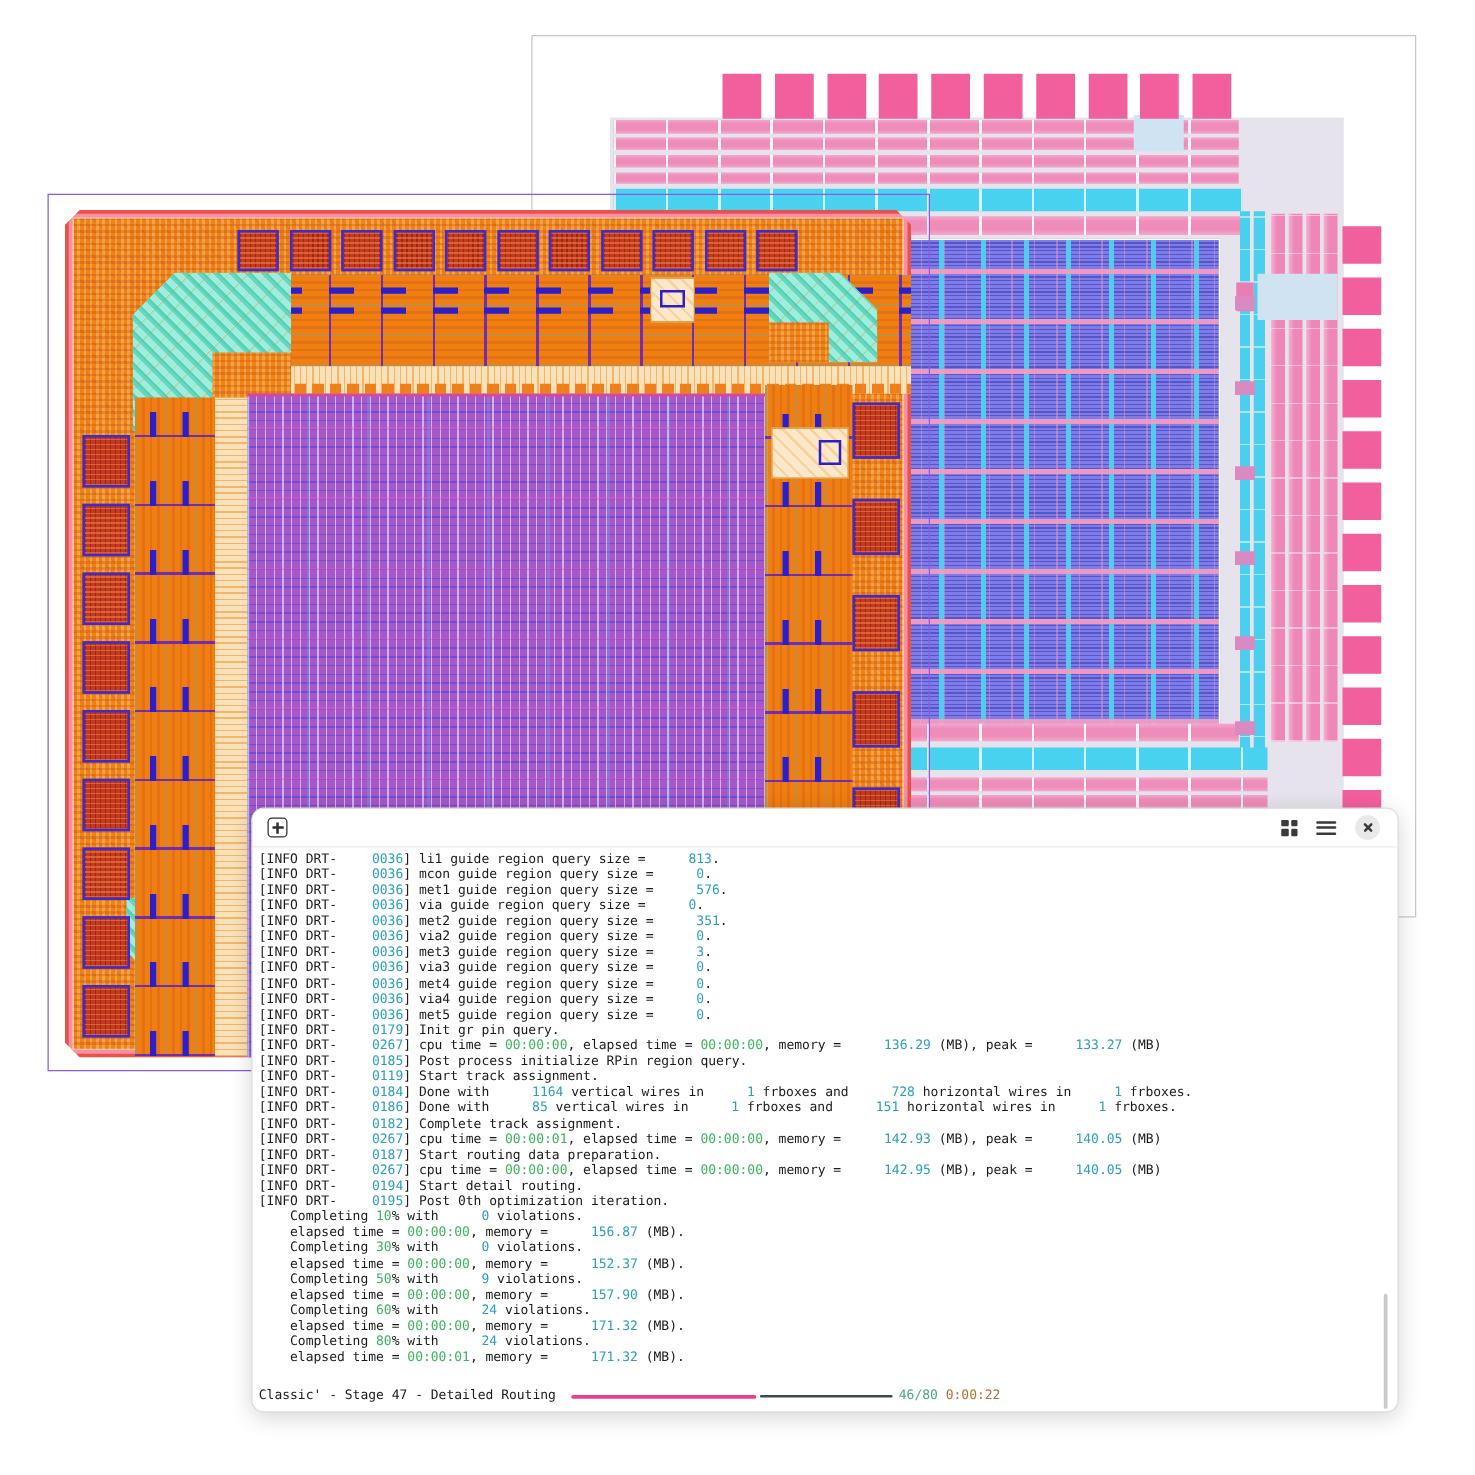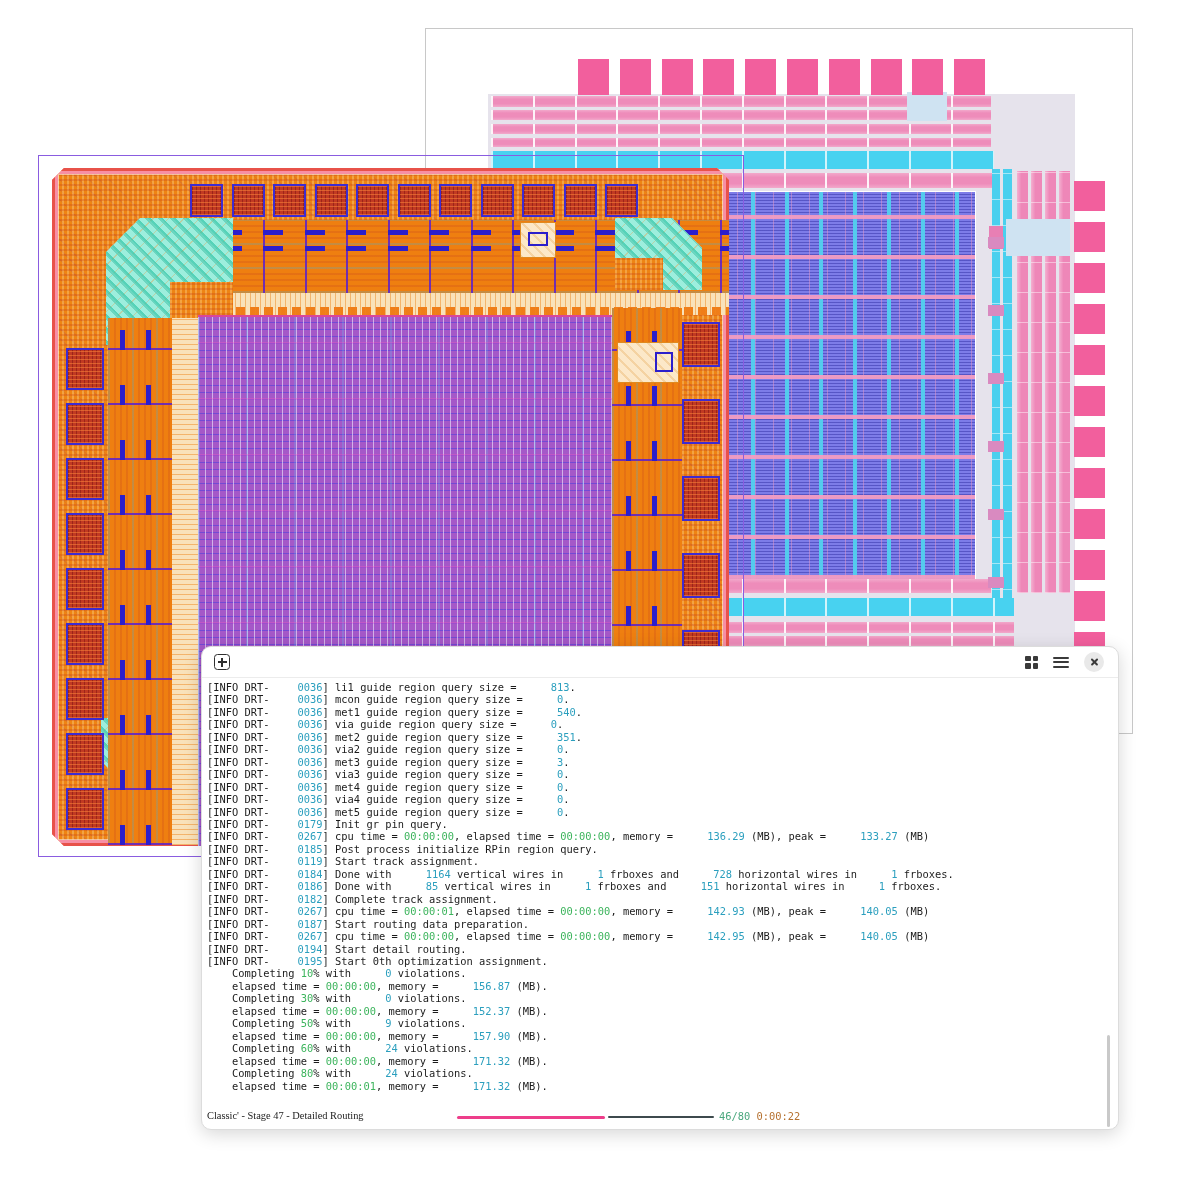--- a/index.html
+++ b/index.html
@@ -106,21 +106,21 @@
   .icon-close{width:20px;height:20px;border-radius:50%;background:#e9e9e9;position:relative;cursor:pointer;}
   .icon-close i{position:absolute;left:5.5px;right:5.5px;top:50%;height:1.8px;margin-top:-0.9px;
      background:#3a3a3a;border-radius:1px;}
   .icon-close i:first-child{transform:rotate(45deg);}
   .icon-close i:last-child{transform:rotate(-45deg);}
   .logbody{position:absolute;left:5px;right:16px;top:34px;bottom:26px;overflow:hidden;
      font-size:10.4px;line-height:12.45px;color:#1b1b1b;}
   .logline{white-space:pre;}
   .c-d{color:#1b1b1b;} .c-n{color:#2b9fbe;padding-left:28px;} .c-g{color:#3cb45c;} .c-t{color:#4aa77d;} .c-o{color:#b5712f;}
   .statusbar{position:absolute;left:5px;right:16px;bottom:4px;height:17px;font-size:10.4px;}
-  .slabel{position:absolute;left:0;top:2px;color:#1b1b1b;white-space:pre;font-family:Liberation Serif, serif;}
+  .slabel{position:absolute;left:0;top:2px;color:#1b1b1b;white-space:pre;}
   .progress{position:absolute;left:250px;top:7px;width:257px;height:4px;display:flex;gap:3px;align-items:center;}
   .p-done{background:#ed3e8a;height:3px;border-radius:2px;}
   .p-rest{background:#3d4a4d;height:2.5px;border-radius:2px;flex:1;}
   .counter{position:absolute;left:512px;top:2px;white-space:pre;}
   .vthumb{position:absolute;right:8px;top:388px;width:3px;height:92px;background:#c9c9c9;border-radius:2px;}
 </style>
 </head>
 <body>
 
 <div class="stage">
@@ -269,41 +269,41 @@
           </div>
         <div class="icon-close">
             <i></i>
             <i></i>
           </div>
       </div>
     </div>
     <div class="logbody">
         <div class="logline"><span class="c-d">[INFO DRT-</span><span class="c-n">0036</span><span class="c-d">] li1 guide region query size = </span><span class="c-n">813</span><span class="c-d">.</span></div>
         <div class="logline"><span class="c-d">[INFO DRT-</span><span class="c-n">0036</span><span class="c-d">] mcon guide region query size = </span><span class="c-n">0</span><span class="c-d">.</span></div>
-        <div class="logline"><span class="c-d">[INFO DRT-</span><span class="c-n">0036</span><span class="c-d">] met1 guide region query size = </span><span class="c-n">540</span><span class="c-d">.</span></div>
+        <div class="logline"><span class="c-d">[INFO DRT-</span><span class="c-n">0036</span><span class="c-d">] met1 guide region query size = </span><span class="c-n">576</span><span class="c-d">.</span></div>
         <div class="logline"><span class="c-d">[INFO DRT-</span><span class="c-n">0036</span><span class="c-d">] via guide region query size = </span><span class="c-n">0</span><span class="c-d">.</span></div>
         <div class="logline"><span class="c-d">[INFO DRT-</span><span class="c-n">0036</span><span class="c-d">] met2 guide region query size = </span><span class="c-n">351</span><span class="c-d">.</span></div>
         <div class="logline"><span class="c-d">[INFO DRT-</span><span class="c-n">0036</span><span class="c-d">] via2 guide region query size = </span><span class="c-n">0</span><span class="c-d">.</span></div>
         <div class="logline"><span class="c-d">[INFO DRT-</span><span class="c-n">0036</span><span class="c-d">] met3 guide region query size = </span><span class="c-n">3</span><span class="c-d">.</span></div>
         <div class="logline"><span class="c-d">[INFO DRT-</span><span class="c-n">0036</span><span class="c-d">] via3 guide region query size = </span><span class="c-n">0</span><span class="c-d">.</span></div>
         <div class="logline"><span class="c-d">[INFO DRT-</span><span class="c-n">0036</span><span class="c-d">] met4 guide region query size = </span><span class="c-n">0</span><span class="c-d">.</span></div>
         <div class="logline"><span class="c-d">[INFO DRT-</span><span class="c-n">0036</span><span class="c-d">] via4 guide region query size = </span><span class="c-n">0</span><span class="c-d">.</span></div>
         <div class="logline"><span class="c-d">[INFO DRT-</span><span class="c-n">0036</span><span class="c-d">] met5 guide region query size = </span><span class="c-n">0</span><span class="c-d">.</span></div>
         <div class="logline"><span class="c-d">[INFO DRT-</span><span class="c-n">0179</span><span class="c-d">] Init gr pin query.</span></div>
         <div class="logline"><span class="c-d">[INFO DRT-</span><span class="c-n">0267</span><span class="c-d">] cpu time = </span><span class="c-g">00:00:00</span><span class="c-d">, elapsed time = </span><span class="c-g">00:00:00</span><span class="c-d">, memory = </span><span class="c-n">136.29</span><span class="c-d"> (MB), peak = </span><span class="c-n">133.27</span><span class="c-d"> (MB)</span></div>
         <div class="logline"><span class="c-d">[INFO DRT-</span><span class="c-n">0185</span><span class="c-d">] Post process initialize RPin region query.</span></div>
         <div class="logline"><span class="c-d">[INFO DRT-</span><span class="c-n">0119</span><span class="c-d">] Start track assignment.</span></div>
         <div class="logline"><span class="c-d">[INFO DRT-</span><span class="c-n">0184</span><span class="c-d">] Done with </span><span class="c-n">1164</span><span class="c-d"> vertical wires in </span><span class="c-n">1</span><span class="c-d"> frboxes and </span><span class="c-n">728</span><span class="c-d"> horizontal wires in </span><span class="c-n">1</span><span class="c-d"> frboxes.</span></div>
         <div class="logline"><span class="c-d">[INFO DRT-</span><span class="c-n">0186</span><span class="c-d">] Done with </span><span class="c-n">85</span><span class="c-d"> vertical wires in </span><span class="c-n">1</span><span class="c-d"> frboxes and </span><span class="c-n">151</span><span class="c-d"> horizontal wires in </span><span class="c-n">1</span><span class="c-d"> frboxes.</span></div>
         <div class="logline"><span class="c-d">[INFO DRT-</span><span class="c-n">0182</span><span class="c-d">] Complete track assignment.</span></div>
         <div class="logline"><span class="c-d">[INFO DRT-</span><span class="c-n">0267</span><span class="c-d">] cpu time = </span><span class="c-g">00:00:01</span><span class="c-d">, elapsed time = </span><span class="c-g">00:00:00</span><span class="c-d">, memory = </span><span class="c-n">142.93</span><span class="c-d"> (MB), peak = </span><span class="c-n">140.05</span><span class="c-d"> (MB)</span></div>
         <div class="logline"><span class="c-d">[INFO DRT-</span><span class="c-n">0187</span><span class="c-d">] Start routing data preparation.</span></div>
         <div class="logline"><span class="c-d">[INFO DRT-</span><span class="c-n">0267</span><span class="c-d">] cpu time = </span><span class="c-g">00:00:00</span><span class="c-d">, elapsed time = </span><span class="c-g">00:00:00</span><span class="c-d">, memory = </span><span class="c-n">142.95</span><span class="c-d"> (MB), peak = </span><span class="c-n">140.05</span><span class="c-d"> (MB)</span></div>
         <div class="logline"><span class="c-d">[INFO DRT-</span><span class="c-n">0194</span><span class="c-d">] Start detail routing.</span></div>
-        <div class="logline"><span class="c-d">[INFO DRT-</span><span class="c-n">0195</span><span class="c-d">] Start 0th optimization assignment.</span></div>
+        <div class="logline"><span class="c-d">[INFO DRT-</span><span class="c-n">0195</span><span class="c-d">] Post 0th optimization iteration.</span></div>
         <div class="logline"><span class="c-d">    Completing </span><span class="c-g">10</span><span class="c-d">% with </span><span class="c-n">0</span><span class="c-d"> violations.</span></div>
         <div class="logline"><span class="c-d">    elapsed time = </span><span class="c-g">00:00:00</span><span class="c-d">, memory = </span><span class="c-n">156.87</span><span class="c-d"> (MB).</span></div>
         <div class="logline"><span class="c-d">    Completing </span><span class="c-g">30</span><span class="c-d">% with </span><span class="c-n">0</span><span class="c-d"> violations.</span></div>
         <div class="logline"><span class="c-d">    elapsed time = </span><span class="c-g">00:00:00</span><span class="c-d">, memory = </span><span class="c-n">152.37</span><span class="c-d"> (MB).</span></div>
         <div class="logline"><span class="c-d">    Completing </span><span class="c-g">50</span><span class="c-d">% with </span><span class="c-n">9</span><span class="c-d"> violations.</span></div>
         <div class="logline"><span class="c-d">    elapsed time = </span><span class="c-g">00:00:00</span><span class="c-d">, memory = </span><span class="c-n">157.90</span><span class="c-d"> (MB).</span></div>
         <div class="logline"><span class="c-d">    Completing </span><span class="c-g">60</span><span class="c-d">% with </span><span class="c-n">24</span><span class="c-d"> violations.</span></div>
         <div class="logline"><span class="c-d">    elapsed time = </span><span class="c-g">00:00:00</span><span class="c-d">, memory = </span><span class="c-n">171.32</span><span class="c-d"> (MB).</span></div>
         <div class="logline"><span class="c-d">    Completing </span><span class="c-g">80</span><span class="c-d">% with </span><span class="c-n">24</span><span class="c-d"> violations.</span></div>
         <div class="logline"><span class="c-d">    elapsed time = </span><span class="c-g">00:00:01</span><span class="c-d">, memory = </span><span class="c-n">171.32</span><span class="c-d"> (MB).</span></div>

